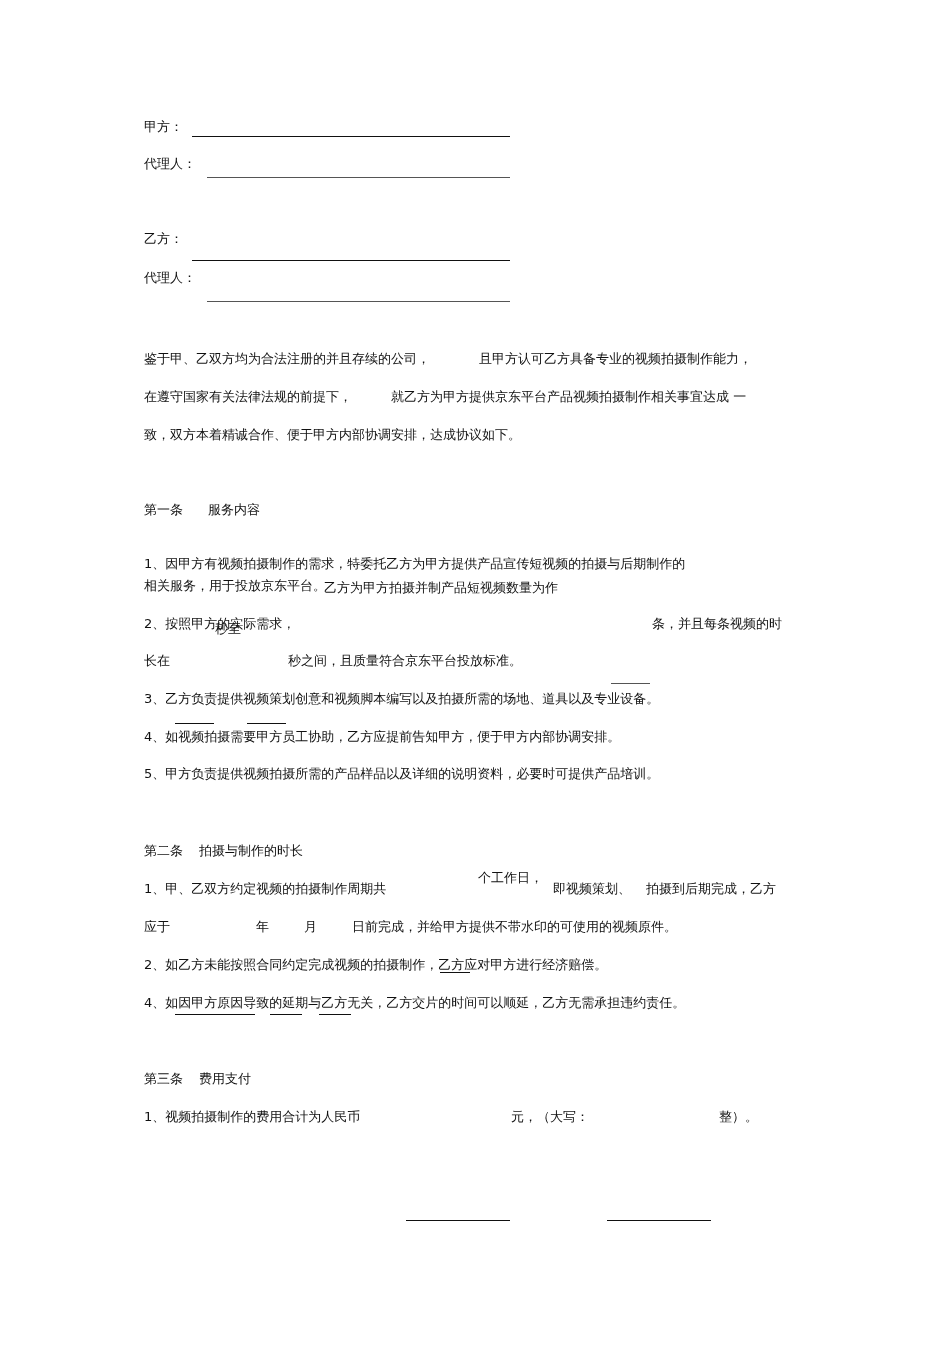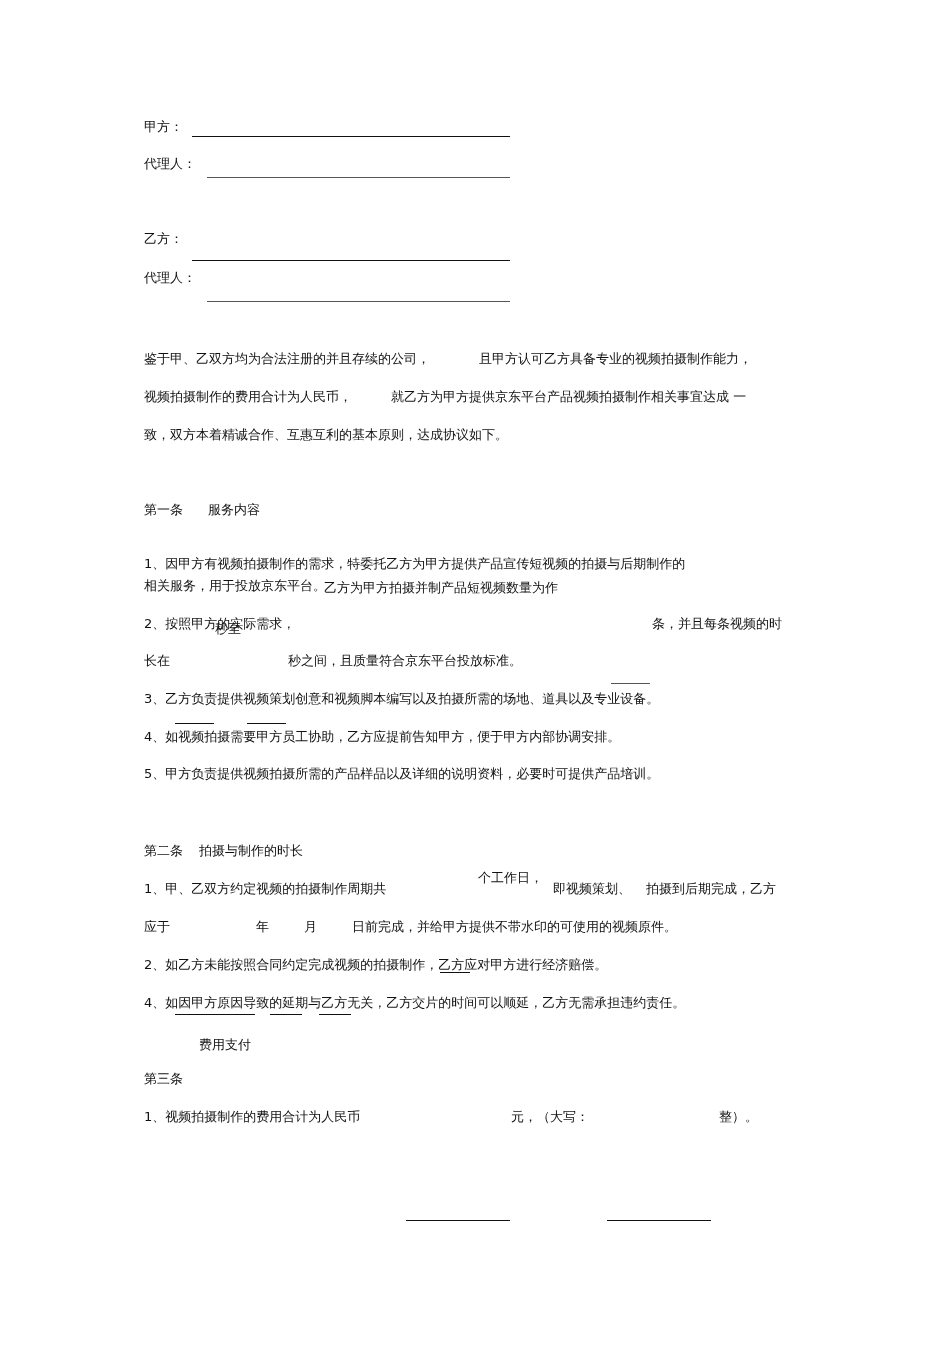--- a/index.html
+++ b/index.html
@@ -27,23 +27,23 @@
 <span class="t" style="left:144px;top:231px">乙方：</span>
 <div class="field" style="left:192px;top:243px;width:318px"></div>
 <div class="line" style="left:192px;top:260px;width:318px"></div>
 
 <span class="t" style="left:144px;top:270px">代理人：</span>
 <div class="field" style="left:207px;top:284px;width:303px"></div>
 <div class="line g" style="left:207px;top:301px;width:303px"></div>
 
 <span class="t" style="left:144px;top:351px">鉴于甲、乙双方均为合法注册的并且存续的公司，</span>
 <span class="t" style="left:479px;top:351px">且甲方认可乙方具备专业的视频拍摄制作能力，</span>
-<span class="t" style="left:144px;top:389px">视频拍摄制作的费用合计为人民币，</span>
+<span class="t" style="left:144px;top:389px">在遵守国家有关法律法规的前提下，</span>
 <span class="t" style="left:391px;top:389px">就乙方为甲方提供京东平台产品视频拍摄制作相关事宜达成 一</span>
-<span class="t" style="left:144px;top:427px">致，双方本着精诚合作、互惠互利的基本原则，达成协议如下。</span>
+<span class="t" style="left:144px;top:427px">致，双方本着精诚合作、便于甲方内部协调安排，达成协议如下。</span>
 
 <span class="t" style="left:144px;top:502px">第一条</span>
 <span class="t" style="left:208px;top:502px">服务内容</span>
 
 <span class="t" style="left:144px;top:556px">1、因甲方有视频拍摄制作的需求，特委托乙方为甲方提供产品宣传短视频的拍摄与后期制作的</span>
 <span class="t" style="left:144px;top:578px">相关服务，用于投放京东平台。</span>
 
 <span class="t" style="left:144px;top:616px">2、按照甲方的实际需求，</span>
 <span class="t" style="left:324px;top:580px">乙方为甲方拍摄并制产品短视频数量为作</span>
 <div class="field" style="left:576px;top:616px;width:72px"></div>
@@ -84,21 +84,21 @@
 
 <span class="t" style="left:144px;top:957px">2、如乙方未能按照合同约定完成视频的拍摄制作，乙方应对甲方进行经济赔偿。</span>
 <div class="line" style="left:440px;top:972px;width:30px"></div>
 
 <span class="t" style="left:144px;top:995px">4、如因甲方原因导致的延期与乙方无关，乙方交片的时间可以顺延，乙方无需承担违约责任。</span>
 <div class="line" style="left:175px;top:1014px;width:80px"></div>
 <div class="line" style="left:270px;top:1014px;width:32px"></div>
 <div class="line" style="left:319px;top:1014px;width:32px"></div>
 
 <span class="t" style="left:144px;top:1071px">第三条</span>
-<span class="t" style="left:199px;top:1037px">费用支付</span>
+<span class="t" style="left:199px;top:1071px">费用支付</span>
 
 <span class="t" style="left:144px;top:1109px">1、视频拍摄制作的费用合计为人民币</span>
 <div class="field" style="left:406px;top:1109px;width:104px"></div>
 <span class="t" style="left:511px;top:1109px">元，（大写：</span>
 <div class="field" style="left:607px;top:1109px;width:104px"></div>
 <span class="t" style="left:719px;top:1109px">整）。</span>
 
 <div class="line" style="left:406px;top:1220px;width:104px"></div>
 <div class="line" style="left:607px;top:1220px;width:104px"></div>
 

